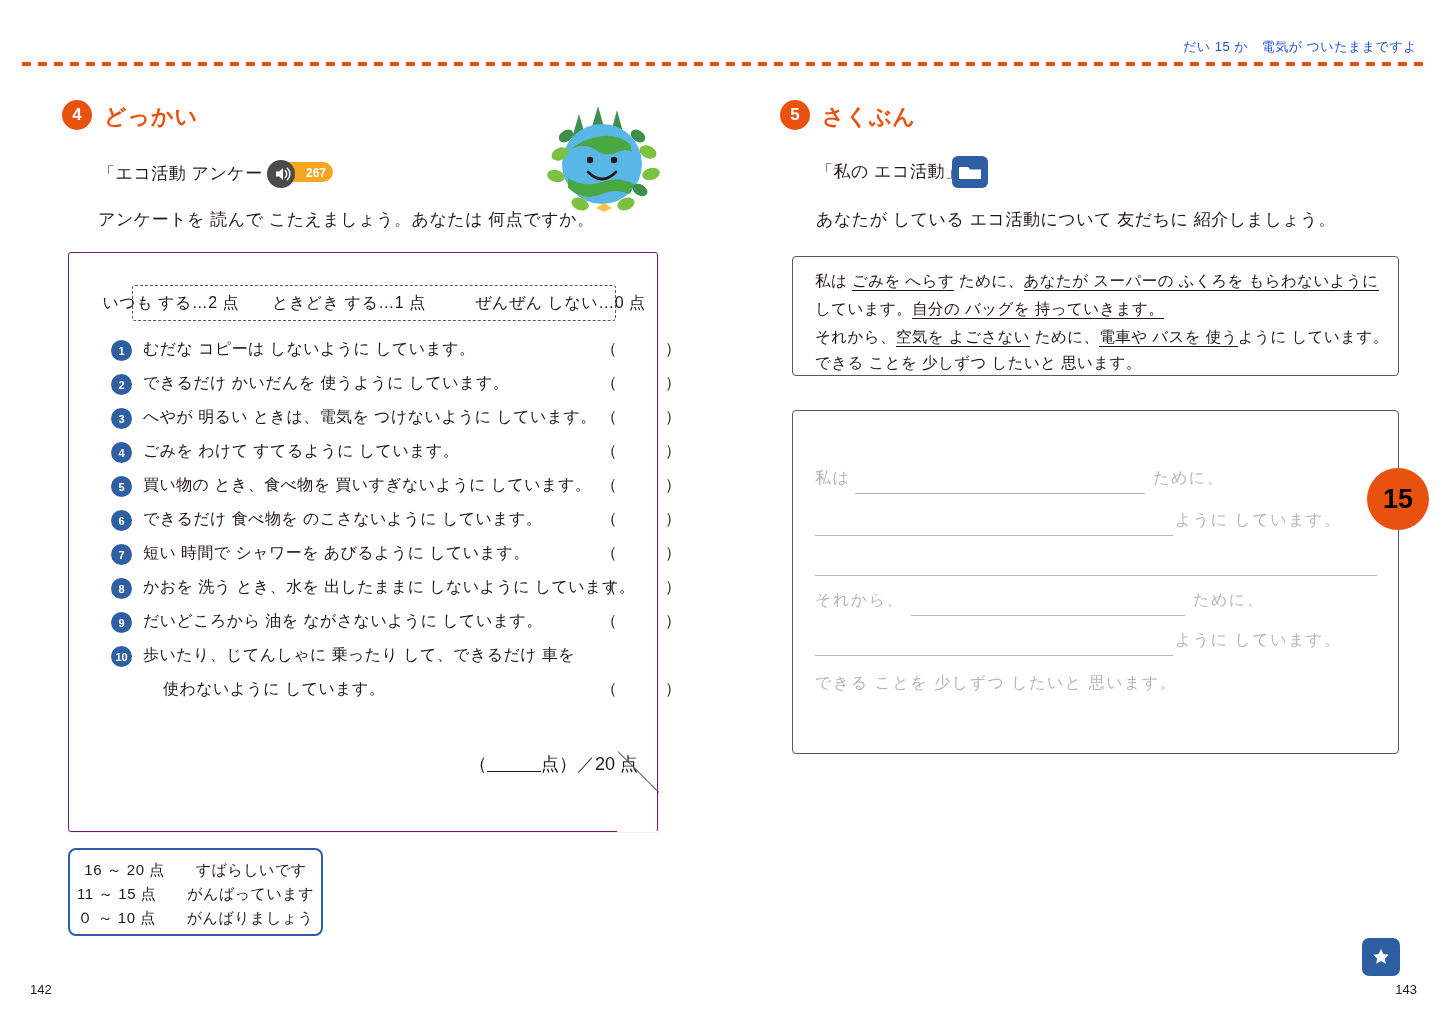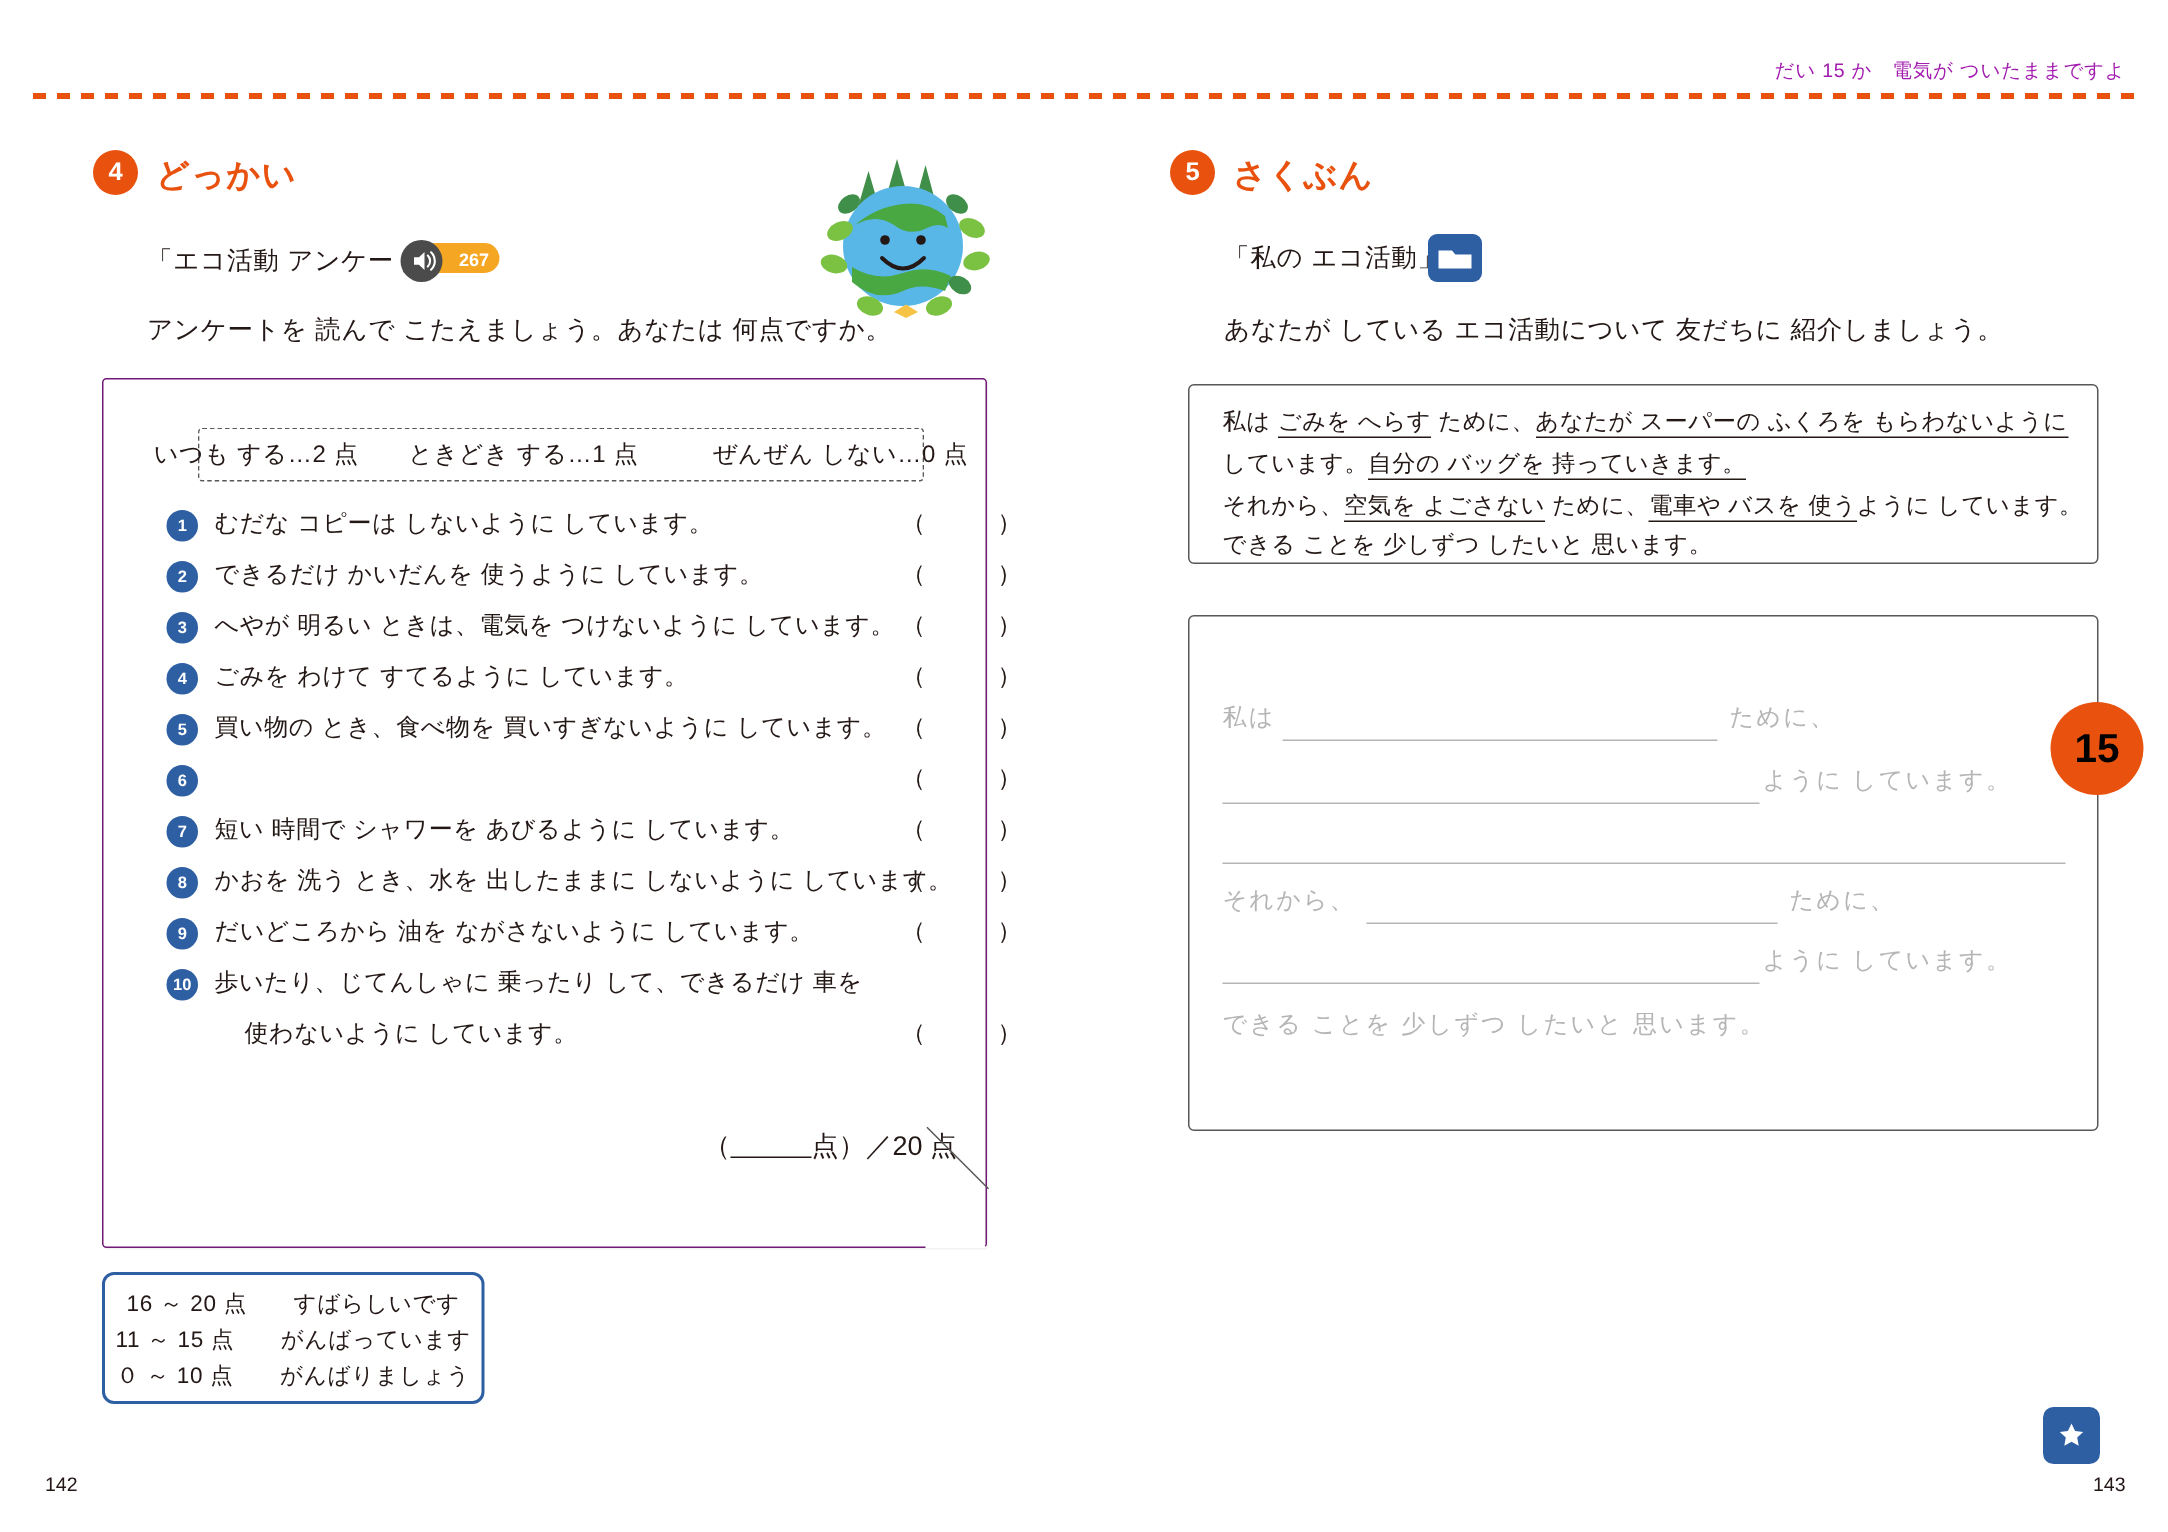--- a/index.html
+++ b/index.html
@@ -19,21 +19,21 @@
     position: absolute;
     inset: 0;
   }
 
   
   .header-text {
     position: absolute;
     right: 28px;
     top: 38px;
     font-size: 13px;
-    color: #a21caf;
+    color: #1d4ed8;
     letter-spacing: 0.5px;
     white-space: nowrap;
   }
   .header-rule {
     position: absolute;
     left: 22px;
     right: 22px;
     top: 62px;
     height: 4px;
     background-image: repeating-linear-gradient(to right, #e8520e 0 9px, rgba(0,0,0,0) 9px 16px);
@@ -462,20 +462,21 @@
         <div class="q-text">ごみを わけて すてるように しています。</div>
         <div class="q-paren" style="left:490px; top:2px;">（　　　）</div>
       </div>
       <div class="q-row">
         <div class="q-bullet">5</div>
         <div class="q-text">買い物の とき、食べ物を 買いすぎないように しています。</div>
         <div class="q-paren" style="left:490px; top:2px;">（　　　）</div>
       </div>
       <div class="q-row">
         <div class="q-bullet">6</div>
+        <div class="q-text">できるだけ 食べ物を のこさないように しています。</div>
         <div class="q-paren" style="left:490px; top:2px;">（　　　）</div>
       </div>
       <div class="q-row">
         <div class="q-bullet">7</div>
         <div class="q-text">短い 時間で シャワーを あびるように しています。</div>
         <div class="q-paren" style="left:490px; top:2px;">（　　　）</div>
       </div>
       <div class="q-row">
         <div class="q-bullet">8</div>
         <div class="q-text">かおを 洗う とき、水を 出したままに しないように しています。</div>

